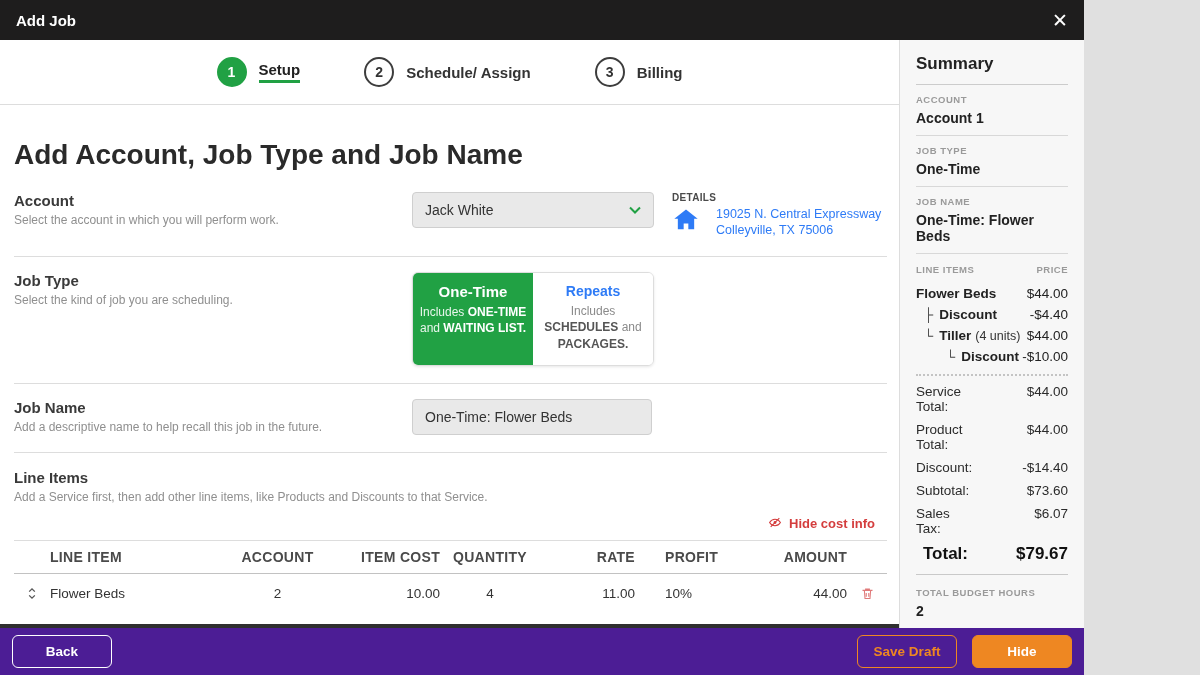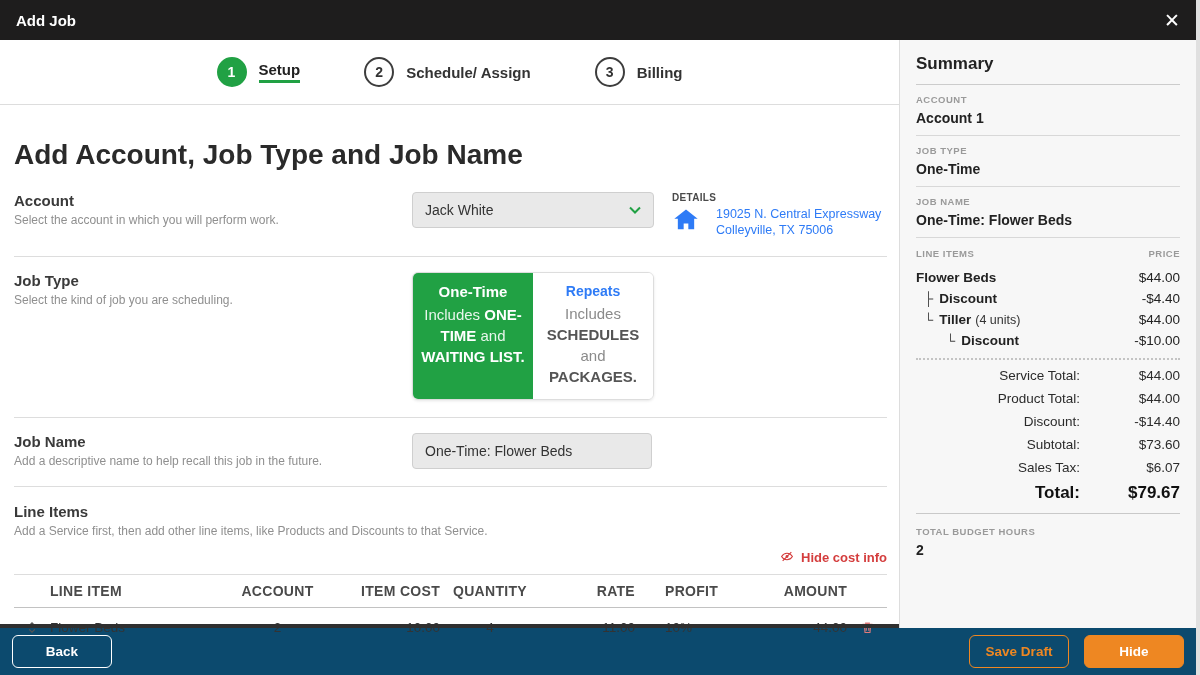--- a/index.html
+++ b/index.html
@@ -1,16 +1,16 @@
 <!DOCTYPE html>
 <html><head>
 <meta charset="utf-8">
 <style>
   html,body{margin:0;padding:0;background:#e0e0e0;}
-  .app{width:1196px;height:675px;display:flex;flex-direction:column;background:#fff;
+  .app{width:1084px;height:675px;display:flex;flex-direction:column;background:#fff;
        font-family:"Liberation Sans",sans-serif;overflow:hidden;}
   
   .topbar{flex:0 0 40px;background:#1e1d1d;display:flex;align-items:center;padding:0 16px;}
   .topbar-title{color:#fff;font-size:15px;font-weight:bold;}
   .close{margin-left:auto;color:#fff;font-size:19px;line-height:1;cursor:pointer;}
   
   .content{flex:1;display:flex;min-height:0;}
   .main{width:900px;box-sizing:border-box;position:relative;border-right:1px solid #ddd;
         display:flex;flex-direction:column;background:#fff;}
   
@@ -39,32 +39,32 @@
   .details-body{display:flex;gap:16px;align-items:flex-start;cursor:pointer;}
   .addr{font-size:12.5px;color:#2e7bf6;line-height:1.3;}
   
   .jobtype-group{display:flex;width:242px;border:1px solid #ddd;border-radius:6px;overflow:hidden;
                  box-shadow:0 1px 3px rgba(0,0,0,.10);box-sizing:border-box;}
   .jt{flex:1;padding:10px 5px 12px;text-align:center;cursor:pointer;background:#fff;}
   .jt.selected{background:#21a144;}
   .jt-title{font-size:15px;font-weight:bold;margin-bottom:4px;}
   .jt.selected .jt-title{color:#fff;}
   .jt.repeats .jt-title{color:#2e7bf6;font-size:14px;}
-  .jt-sub{font-size:15px;line-height:1.4;}
+  .jt-sub{font-size:12px;line-height:1.4;}
   .jt.selected .jt-sub{color:#e8f6ec;}
   .jt.repeats .jt-sub{color:#8a8a8a;}
   .jt-sub b{font-weight:bold;}
   .jt.selected .jt-sub b{color:#fff;}
   .jt.repeats .jt-sub b{color:#555;}
   .text-input{width:240px;height:36px;background:#e9e9e9;border:1px solid #cfcfcf;border-radius:4px;
               padding:0 12px;font-size:14px;color:#333;font-family:inherit;box-sizing:border-box;}
   
   .li-sect{padding-top:16px;}
   .hide-cost{display:flex;justify-content:flex-end;align-items:center;gap:6px;color:#d43d3d;
-             font-size:13px;font-weight:bold;margin:12px 0 8px;cursor:pointer;}
+             font-size:13px;font-weight:bold;margin:12px 12px 8px;cursor:pointer;}
   .tr{display:grid;grid-template-columns:36px 185px 85px 120px 100px 95px 100px 1fr 40px;
       align-items:center;}
   .thead{border-top:1px solid #ddd;border-bottom:1px solid #c2c2c2;padding:8px 0;}
   .th{font-size:14px;font-weight:bold;color:#4a4a4a;letter-spacing:.3px;}
   .tbody{padding:11px 0;}
   .td{font-size:13.5px;color:#333;}
   .c-center{text-align:center}.c-right{text-align:right}.c-profit{padding-left:30px}
   .handle{display:flex;justify-content:center;cursor:grab;}
   .trash{display:flex;justify-content:center;cursor:pointer;}
   .bottom-edge{position:absolute;left:0;right:0;bottom:0;height:4px;background:#2f2f2f;}
@@ -82,21 +82,21 @@
   .conn{color:#444;margin-right:6px;font-size:13px;}
   .ind1{padding-left:8px;}.ind2{padding-left:30px;}
   .dotted{border-top:2px dotted #c4c4c4;margin:10px 0 6px;}
   .t-row{display:flex;justify-content:flex-end;align-items:baseline;margin:8px 0;
          font-size:13.5px;color:#2b2b2b;}
   .t-value{width:100px;text-align:right;}
   .t-row.total{font-size:17px;font-weight:bold;color:#111;}
   .solid{border-top:1px solid #c9c9c9;margin:10px 0 0;}
   .budget{padding:12px 0;}
   
-  .bottombar{flex:0 0 47px;background:#0c4a6e;display:flex;align-items:center;padding:0 12px;gap:15px;}
+  .bottombar{flex:0 0 47px;background:#4c1d95;display:flex;align-items:center;padding:0 12px;gap:15px;}
   .btn{font-family:inherit;font-size:13.5px;font-weight:bold;border-radius:6px;cursor:pointer;
        padding:8px 0;width:100px;}
   .btn-back{background:transparent;border:1.5px solid #fff;color:#fff;}
   .spacer{flex:1;}
   .btn-draft{background:transparent;border:1.5px solid #ee8722;color:#ee8722;}
   .btn-next{background:#ee8722;border:1.5px solid #ee8722;color:#fff;}
 </style>
 </head>
 <body>
 

